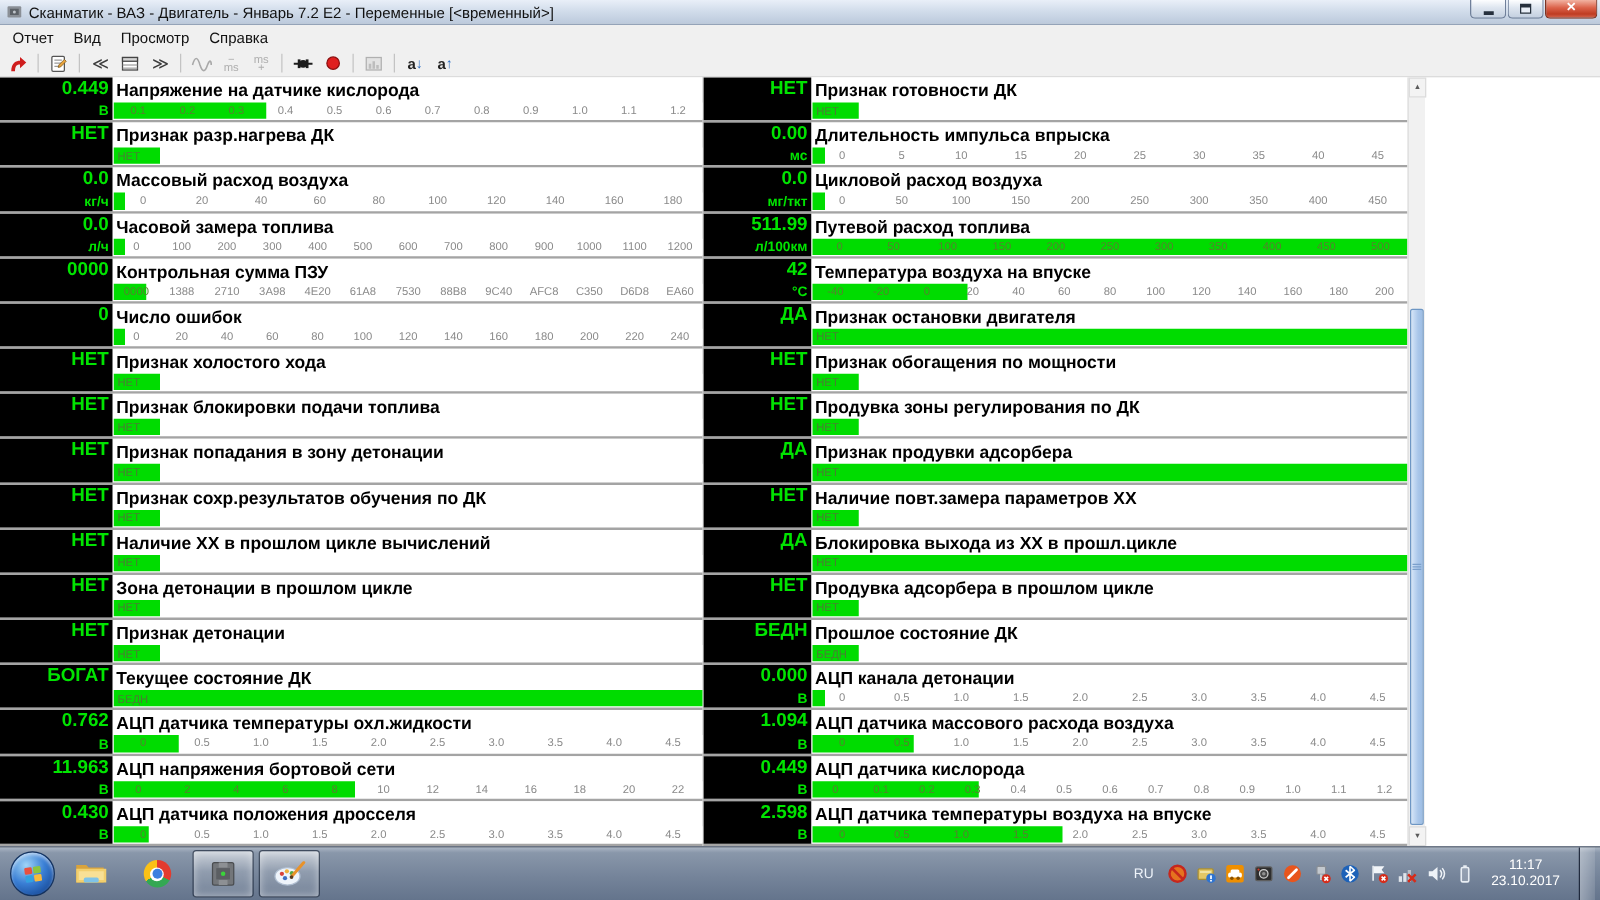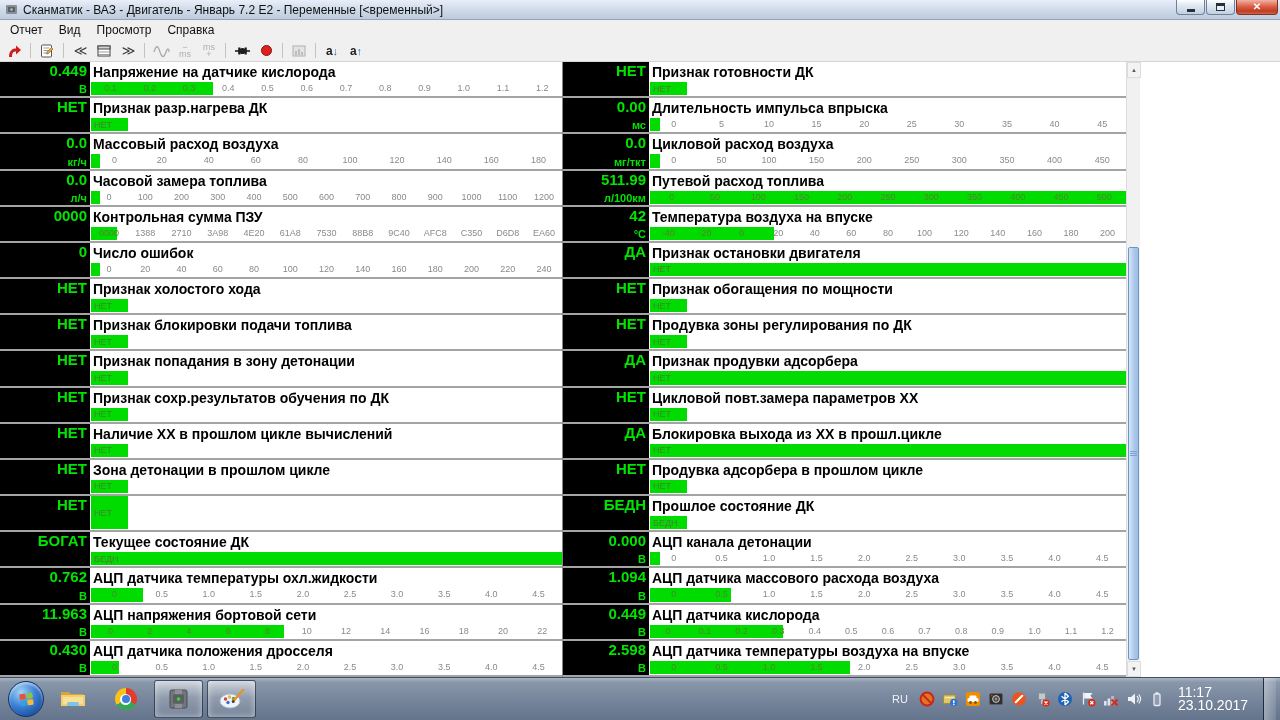--- a/index.html
+++ b/index.html
@@ -71,21 +71,21 @@
              border-top:1px solid #3f4c61; display:flex; align-items:center; padding-left:8px; position:relative; }
   .startorb { width:36px; height:36px; border-radius:50%; flex:none;
               background:radial-gradient(circle at 35% 30%, #9fd4f7, #3a7fd5 45%, #1b4f9e 80%, #123a78);
               border:1px solid #16335e; display:flex; align-items:center; justify-content:center; box-shadow:inset 0 2px 3px rgba(255,255,255,.6); }
   .tapp { width:49px; height:38px; margin-left:4px; border-radius:3px; display:flex; align-items:center; justify-content:center; flex:none; }
   .tapp.open { border:1px solid rgba(23,35,56,.7); background:linear-gradient(rgba(255,255,255,.55),rgba(255,255,255,.18) 45%,rgba(255,255,255,.1));
                box-shadow:inset 0 0 7px rgba(255,255,255,.5); }
   .tray { margin-left:auto; display:flex; align-items:center; gap:7px; padding-right:4px; }
   .lang { font-size:11px; color:#eef3fa; padding:0 4px; }
   .ticon { width:16px; height:16px; flex:none; display:flex; align-items:center; justify-content:center; }
-  .clock { font-size:14px; color:#fff; line-height:13px; margin:0 8px 0 6px; white-space:nowrap; }
+  .clock { text-align:center; font-size:11px; color:#fff; line-height:13px; margin:0 8px 0 6px; white-space:nowrap; }
   .showdesk { width:13px; height:43px; border-left:1px solid rgba(15,25,45,.85); flex:none;
               background:linear-gradient(90deg,rgba(255,255,255,.35),rgba(255,255,255,.12)); }
 </style>
 </head>
 <body>
 
 <div class="window">
 
   <div class="titlebar">
     <span class="title-icon">
@@ -413,20 +413,21 @@
               <div class="plabel">НЕТ</div>
             </div>
           </div>
         </div>
         <div class="prow">
           <div class="vcell">
             <div class="val">НЕТ</div>
             <div class="unit"></div>
           </div>
           <div class="pcell">
+            <div class="pname">Признак детонации</div>
             <div class="pscale">
               <div class="pfill" style="width: 7.8%; background: rgb(0, 220, 0);"></div>
               <div class="plabel">НЕТ</div>
             </div>
           </div>
         </div>
         <div class="prow">
           <div class="vcell">
             <div class="val">БОГАТ</div>
             <div class="unit"></div>
@@ -679,21 +680,21 @@
               <div class="plabel">НЕТ</div>
             </div>
           </div>
         </div>
         <div class="prow">
           <div class="vcell">
             <div class="val">НЕТ</div>
             <div class="unit"></div>
           </div>
           <div class="pcell">
-            <div class="pname">Цикловой повт.замера параметров ХХ</div>
+            <div class="pname">Наличие повт.замера параметров ХХ</div>
             <div class="pscale">
               <div class="pfill" style="width: 7.8%; background: rgb(0, 220, 0);"></div>
               <div class="plabel">НЕТ</div>
             </div>
           </div>
         </div>
         <div class="prow">
           <div class="vcell">
             <div class="val">ДА</div>
             <div class="unit"></div>

